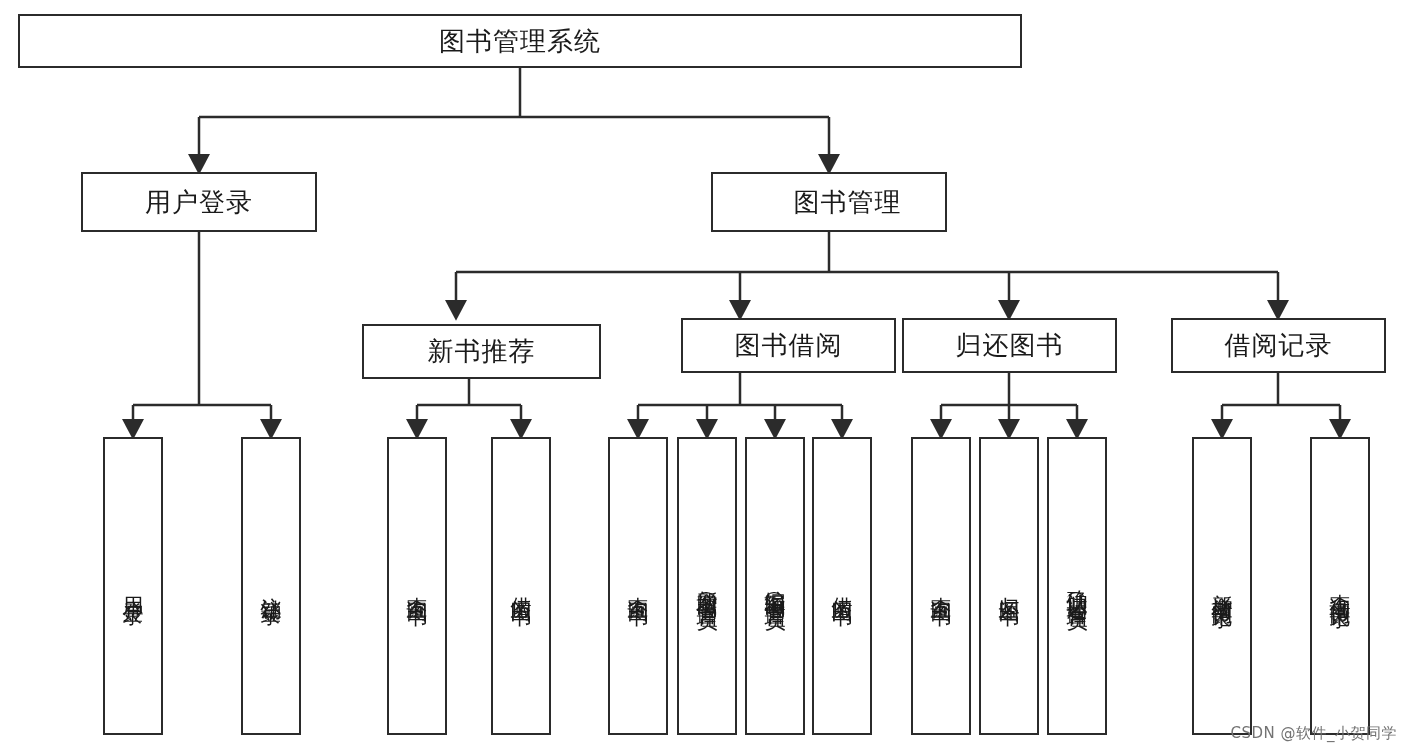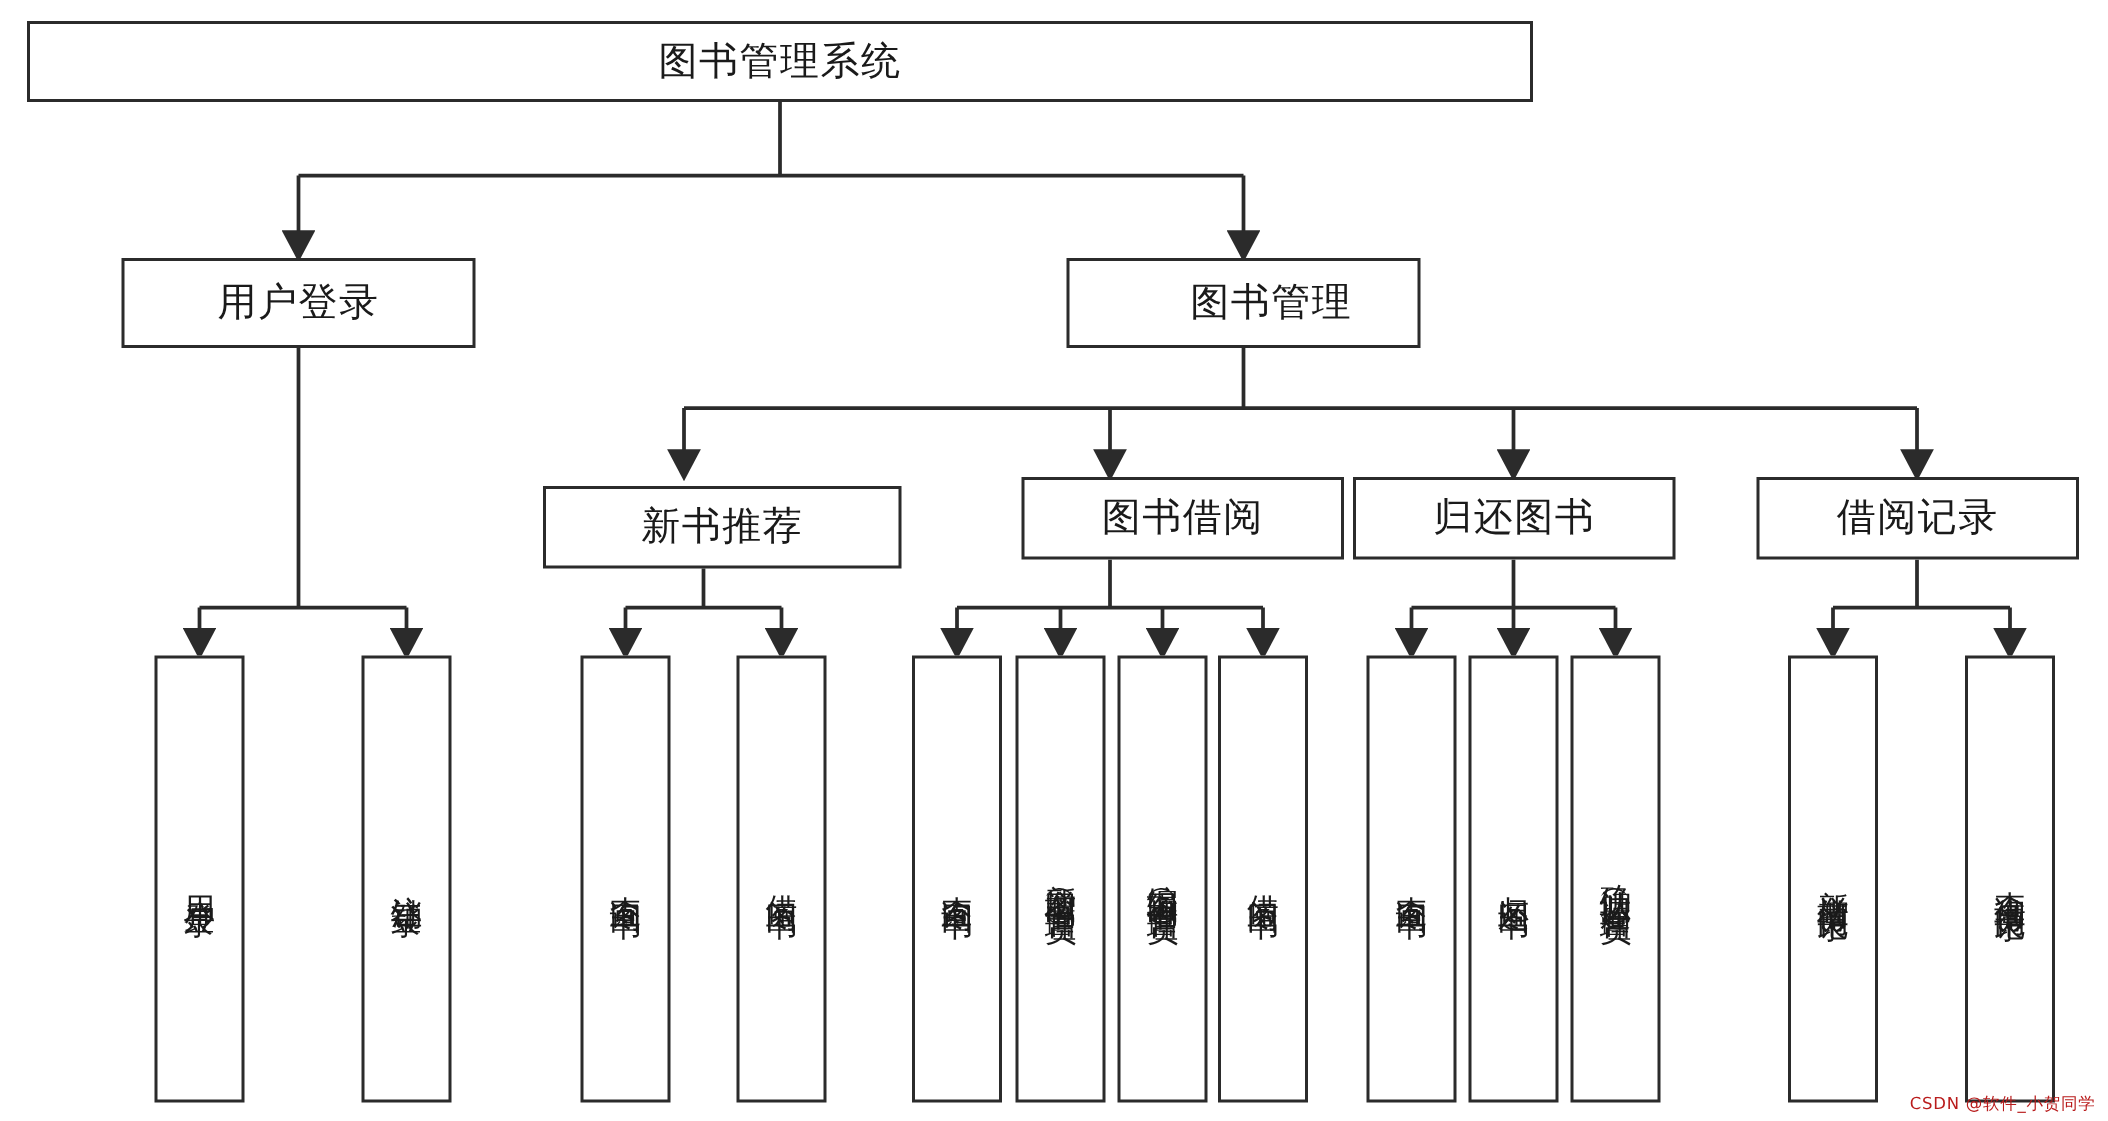--- a/index.html
+++ b/index.html
@@ -48,22 +48,22 @@
   .node.v .vtxt{
     writing-mode:vertical-rl;
     text-orientation:upright;
     display:block;
     white-space:normal;
   }
   #watermark{
     position:absolute;
     right:8px;
     bottom:4px;
-    font-size:11px;
-    color:#b91c1c;
+    font-size:15px;
+    color:#737373;
     letter-spacing:0.5px;
     white-space:nowrap;
   }
 </style>
 </head>
 <body>
 
 <div id="canvas">
 
   <svg id="wires" viewBox="0 0 1405 747" xmlns="http://www.w3.org/2000/svg">

